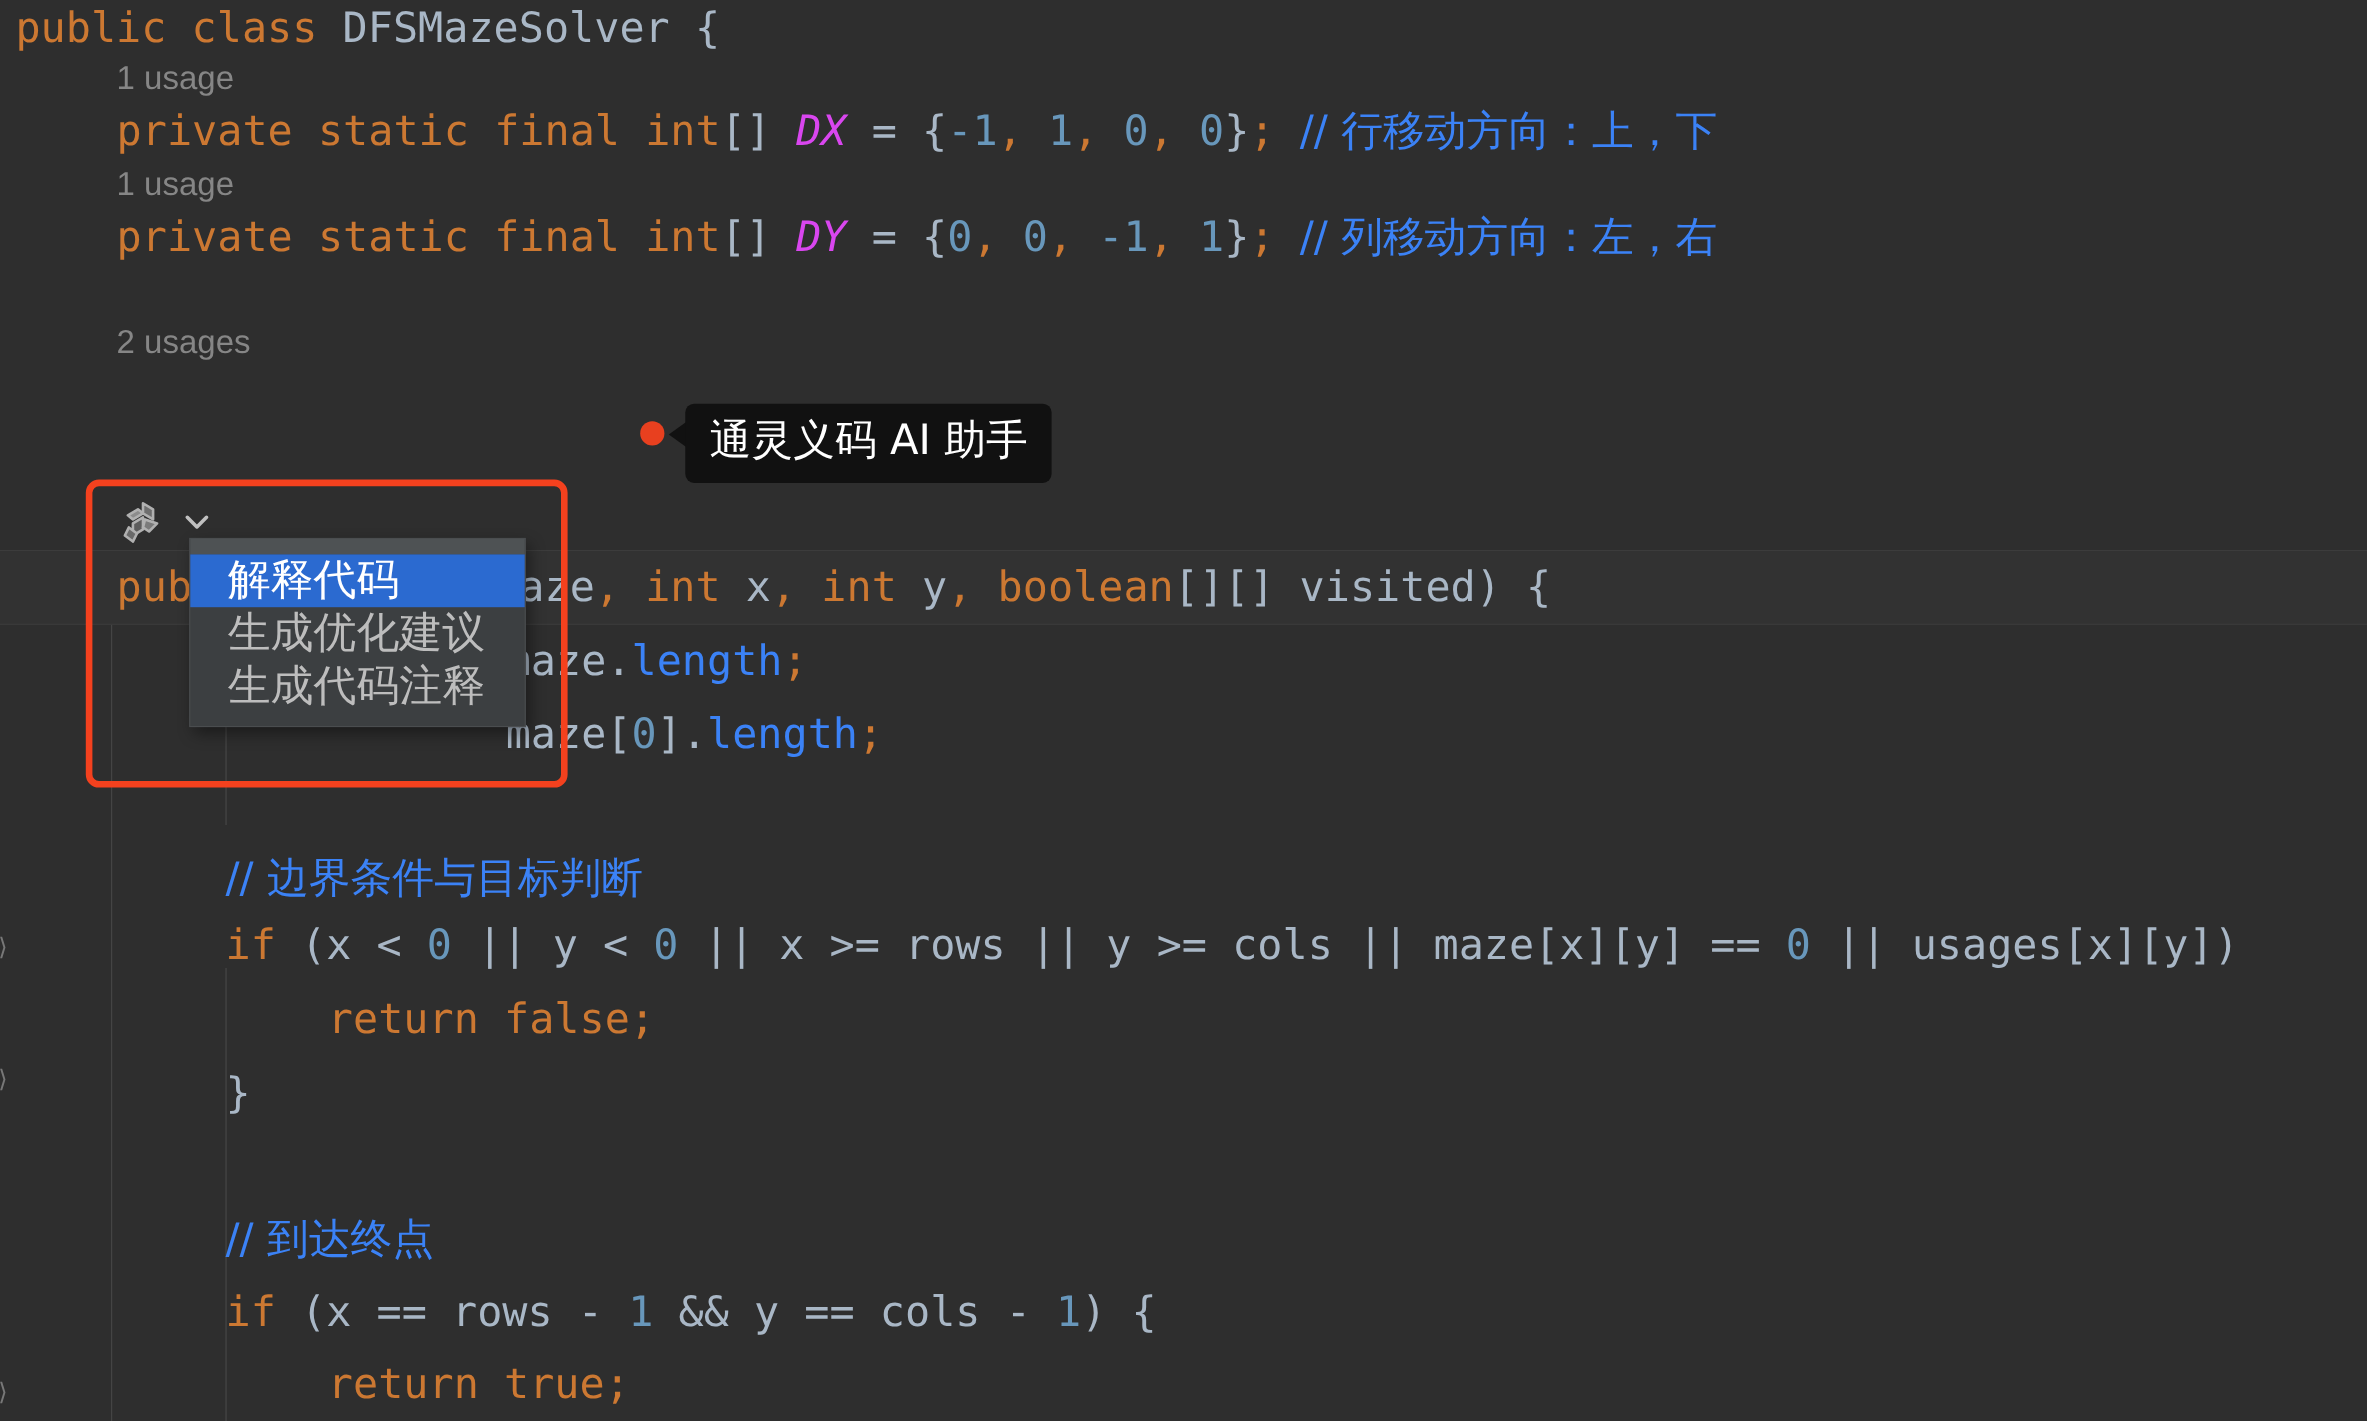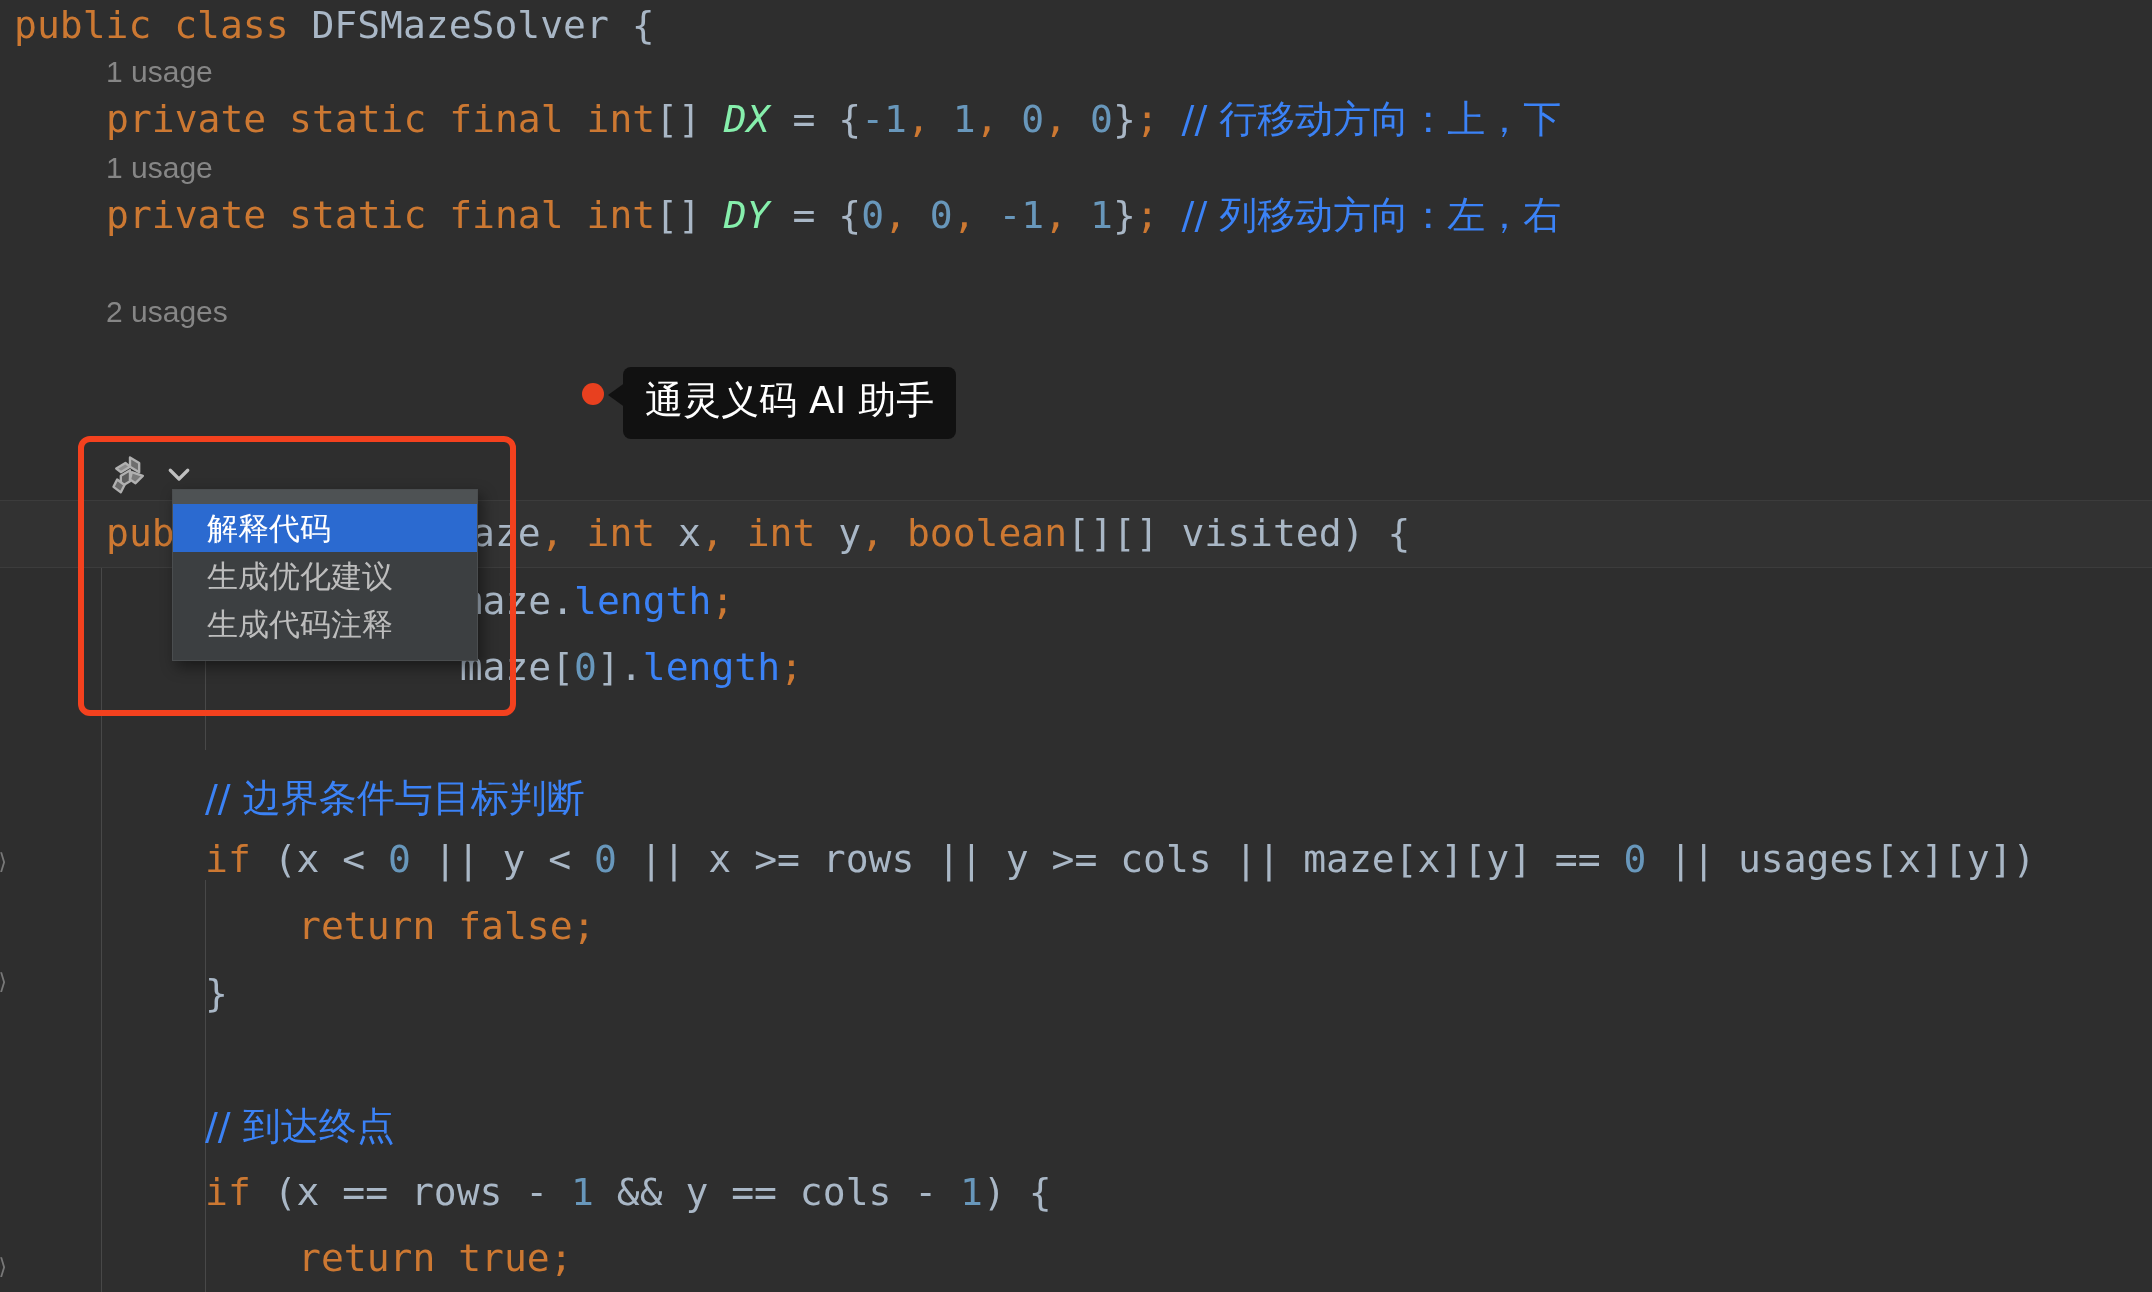--- a/index.html
+++ b/index.html
@@ -75,21 +75,21 @@
     line-height: 44px;
     font-family: "Liberation Sans", sans-serif;
     font-size: 30px;
     color: #868686;
     white-space: pre;
   }
 
   
   .kw   { color: #cc7832; }
   .typ  { color: #a9b7c6; margin-top: 40px; }
-  .fld  { color: #86efac; }
+  .fld  { color: #d946ef; }
   .num  { color: #6897bb; }
   .punc { color: #a9b7c6; }
   .semi { color: #cc7832; }
   .cmt  { color: #3b82f6; }
   .id   { color: #a9b7c6; }
   .mth  { color: #ffc66d; }
   .prop { color: #3b82f6; }
   .hl-bracket {
     background: #3b514d;
     color: #ffef6e;
@@ -133,21 +133,21 @@
   }
   .popup-topbar {
     height: 14px;
     background: #4e5254;
   }
   .menu-item {
     height: 48px;
     line-height: 48px;
     padding: 0 22px 0 34px;
     font-family: "DejaVu Sans", "Liberation Sans", sans-serif;
-    font-size: 31px;
+    font-size: 39px;
     color: #bdbdbd;
     white-space: nowrap;
   }
   .menu-item.selected {
     background: #2b6ad0;
     color: #ffffff;
   }
 
   
   .callout-dot {

